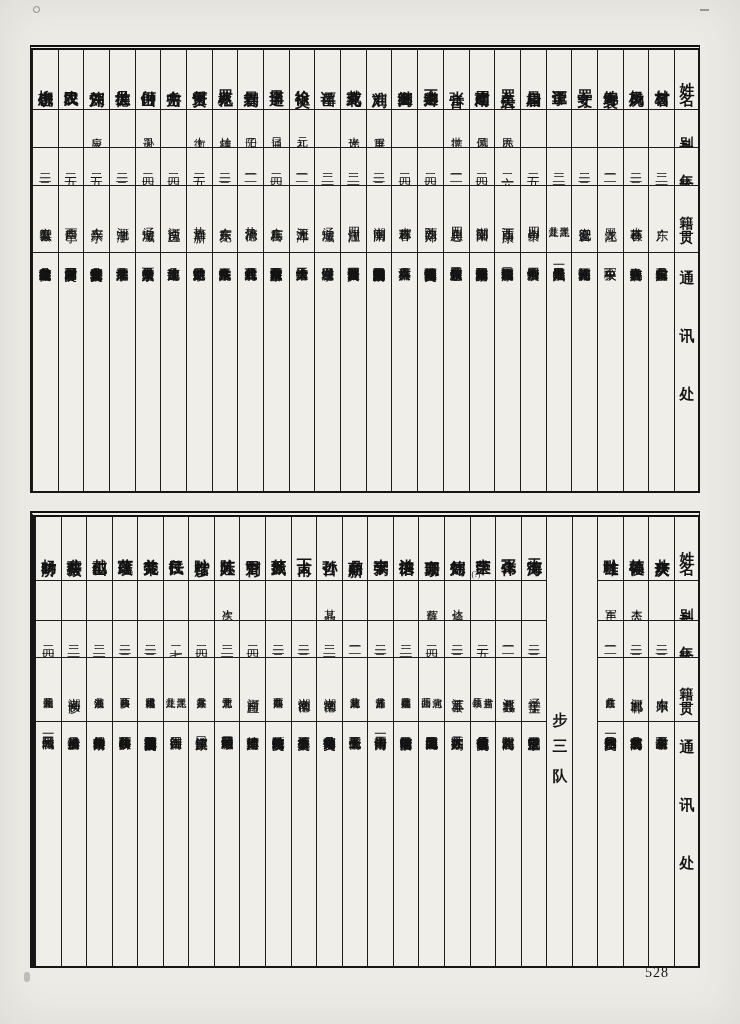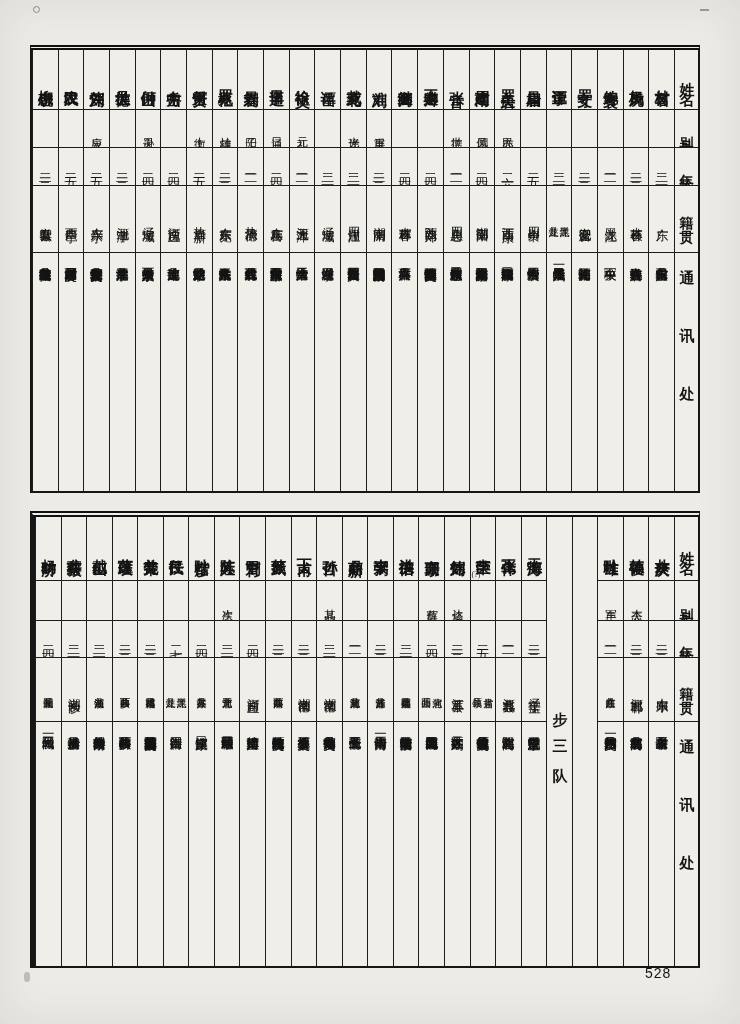--- a/index.html
+++ b/index.html
@@ -49,21 +49,21 @@
   .note{position:absolute;left:1px;bottom:1px;font-size:8px;color:#222;}
   
   .h-lab{font-weight:bold;}
   .h-name{font-size:15px;letter-spacing:10px;}
   .h-alias{font-size:14px;letter-spacing:4px;}
   .h-age{font-size:14px;letter-spacing:4px;}
   .h-origin{font-size:14px;letter-spacing:14px;}
   .h-addr{font-size:15px;letter-spacing:58px;}
   .unit-t{font-size:15px;font-weight:bold;letter-spacing:28px;}
   
-  .page-num{position:absolute;left:645px;top:965px;font-size:14px;letter-spacing:1px;font-family:Liberation Sans, sans-serif;}
+  .page-num{position:absolute;left:645px;top:965px;font-size:14px;letter-spacing:1px;font-family:Liberation Serif, serif;}
   .mark-tl{position:absolute;left:33px;top:6px;width:5px;height:5px;border:1px solid #8a887f;border-radius:50%;}
   .mark-tr{position:absolute;left:700px;top:9px;width:9px;height:2px;background:#9a978d;}
   .smudge-bl{position:absolute;left:24px;top:972px;width:6px;height:10px;background:rgba(60,58,50,.25);border-radius:40%;}
 </style>
 </head>
 <body>
 
 <div class="page">
 
   <span class="mark-tl"></span>

